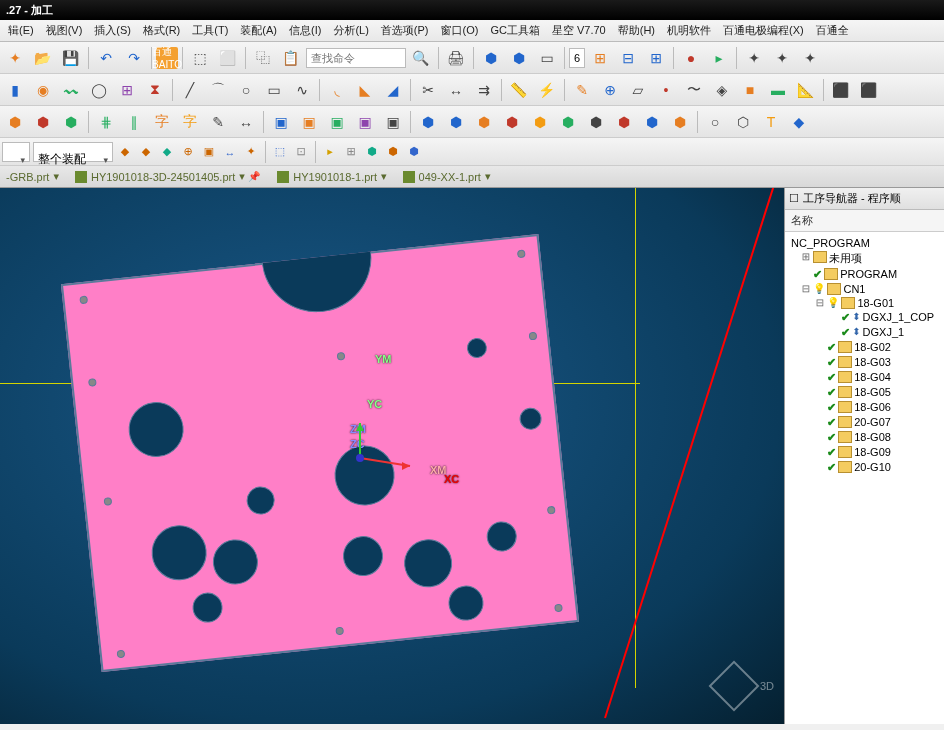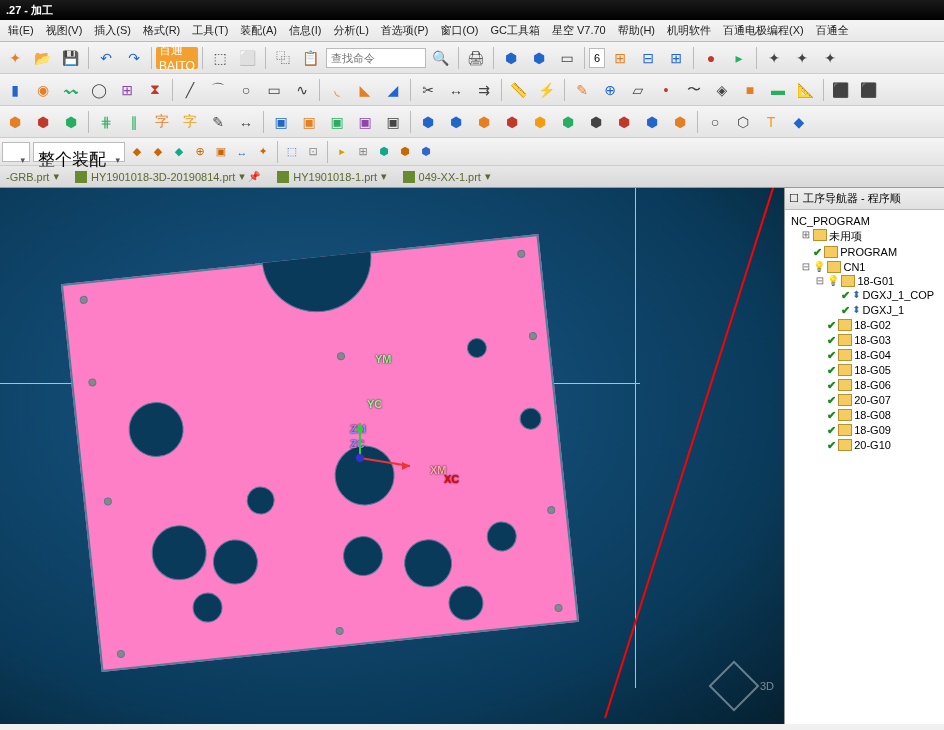--- a/index.html
+++ b/index.html
@@ -16,21 +16,21 @@
 .tool-btn.blue { color: #2266cc; }
 .tool-btn.green { color: #27ae60; }
 .tool-btn.red { color: #c0392b; }
 .tool-btn.purple { color: #8e44ad; }
 .tool-btn.yellow { color: #f39c12; }
 .tool-sep { width: 1px; height: 22px; background: #bbb; margin: 0 2px; }
 .search-box { width: 100px; height: 20px; border: 1px solid #bbb; background: #fff; padding: 0 4px; font-size: 11px; color: #888; }
 .num-box { width: 16px; height: 20px; border: 1px solid #bbb; background: #fff; padding: 0 4px; font-size: 11px; text-align: right; }
 
 .dropdown-bar { background: linear-gradient(#f5f5f5, #e4e4e4); border-bottom: 1px solid #ccc; height: 28px; display: flex; align-items: center; gap: 3px; padding: 0 2px; }
-.dropdown-sel { height: 20px; border: 1px solid #bbb; background: #fff; padding: 16px 18px 0 4px; font-size: 17px; position: relative; min-width: 30px; display: flex; align-items: center; }
+.dropdown-sel { height: 20px; border: 1px solid #bbb; background: #fff; padding: 16px 18px 0 4px; font-size: 12px; position: relative; min-width: 30px; display: flex; align-items: center; }
 .dropdown-sel::after { content: "▾"; position: absolute; right: 4px; font-size: 9px; color: #555; }
 .small-icon { width: 18px; height: 18px; display: flex; align-items: center; justify-content: center; font-size: 11px; }
 
 .tabbar { background: linear-gradient(#e8e8e8, #d8d8d8); border-bottom: 1px solid #999; height: 22px; display: flex; align-items: center; padding: 0 2px; gap: 8px; }
 .file-tab { display: flex; align-items: center; gap: 4px; padding: 2px 4px; color: #5a6a2f; font-size: 11px; }
 .file-icon { width: 12px; height: 12px; background: #6a8a2f; display: inline-block; }
 .pin-icon { color: #3366aa; font-size: 10px; }
 
 .workspace { display: flex; height: 536px; }
 .canvas { flex: 1; background: radial-gradient(ellipse at 40% 40%, #1a5a8a 0%, #0a3a5a 70%, #052030 100%); position: relative; overflow: hidden; }
@@ -91,21 +91,21 @@
 </div>
 
 <div class="toolbar">
   <span class="tool-btn orange">✦</span>
   <span class="tool-btn yellow">📂</span>
   <span class="tool-btn blue">💾</span>
   <span class="tool-sep"></span>
   <span class="tool-btn blue">↶</span>
   <span class="tool-btn blue">↷</span>
   <span class="tool-sep"></span>
-  <span class="tool-btn orange" style="font-size:12px;background:#f4a030;color:#fff;width:42px;height:22px">百通<br>BAITO</span>
+  <span class="tool-btn orange" style="font-size:10px;background:#f4a030;color:#fff;width:22px;height:22px">百通<br>BAITO</span>
   <span class="tool-sep"></span>
   <span class="tool-btn">⬚</span>
   <span class="tool-btn">⬜</span>
   <span class="tool-sep"></span>
   <span class="tool-btn">⿻</span>
   <span class="tool-btn">📋</span>
   <input class="search-box" placeholder="查找命令" style="">
   <span class="tool-btn">🔍</span>
   <span class="tool-sep"></span>
   <span class="tool-btn">🖨</span>
@@ -222,21 +222,21 @@
   <span class="small-icon" style="color:#36c">⬢</span>
 </div>
 
 <div class="tabbar">
   <div class="file-tab">
     <span>-GRB.prt</span>
     <span>▾</span>
   </div>
   <div class="file-tab">
     <span class="file-icon"></span>
-    <span>HY1901018-3D-20190814.prt</span>
+    <span>HY1901018-3D-24501405.prt</span>
     <span>▾</span>
     <span class="pin-icon">📌</span>
   </div>
   <div class="file-tab">
     <span class="file-icon"></span>
     <span>HY1901018-1.prt</span>
     <span>▾</span>
   </div>
   <div class="file-tab">
     <span class="file-icon"></span>
@@ -304,20 +304,21 @@
       <span class="wm-cube"></span>
       <span>3D</span>
     </div>
   </div>
 
   <div class="panel">
     <div class="panel-title">
       <span>☐</span>
       <span>工序导航器 - 程序顺</span>
     </div>
+    <div class="panel-header">名称</div>
     <div class="tree">
       <div class="tree-row">
           <span>NC_PROGRAM</span>
         </div>
       <div class="tree-row ind1">
           <span class="tw">⊞</span>
           <span class="fold"></span>
           <span>未用项</span>
         </div>
       <div class="tree-row ind1">

